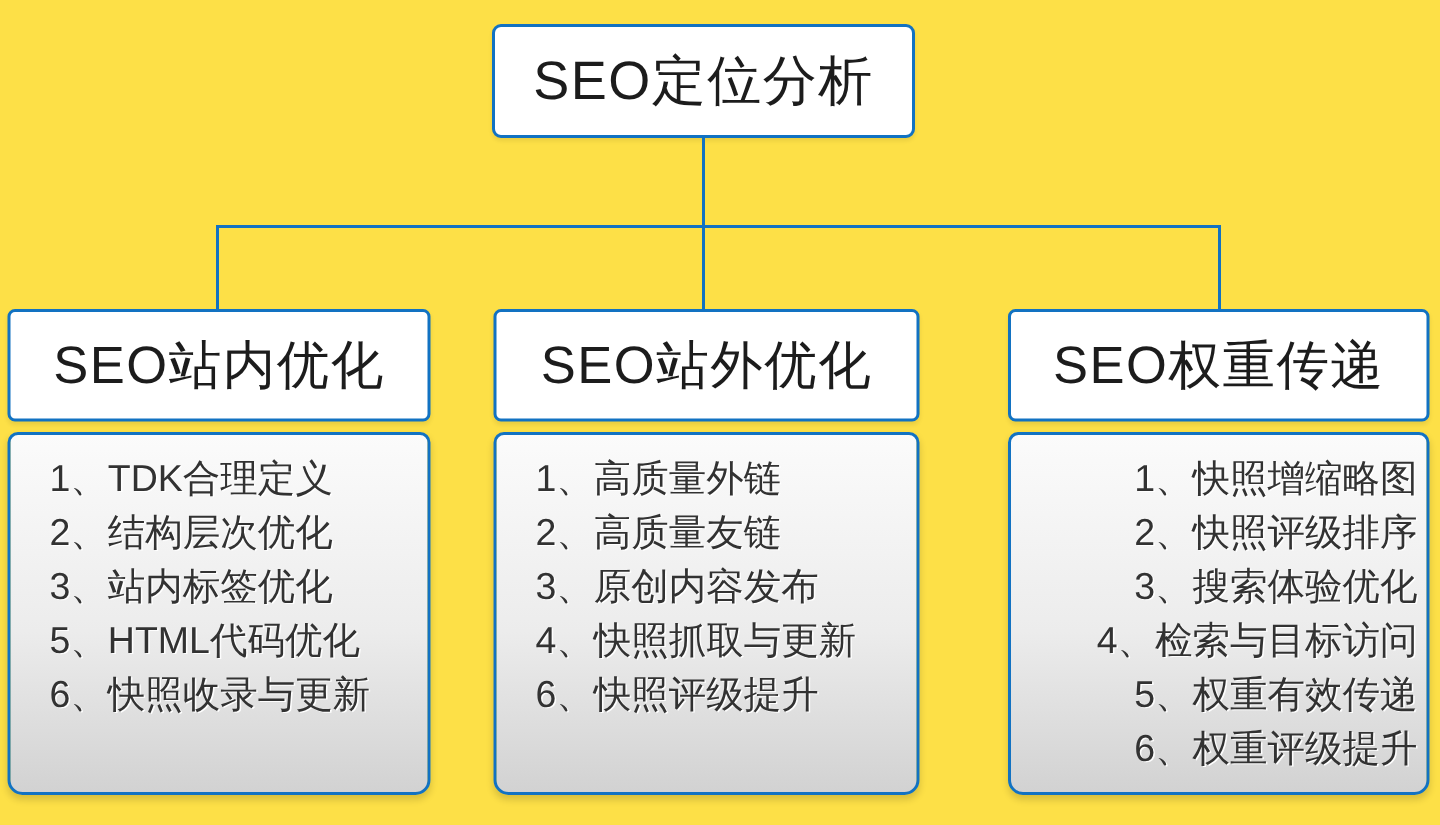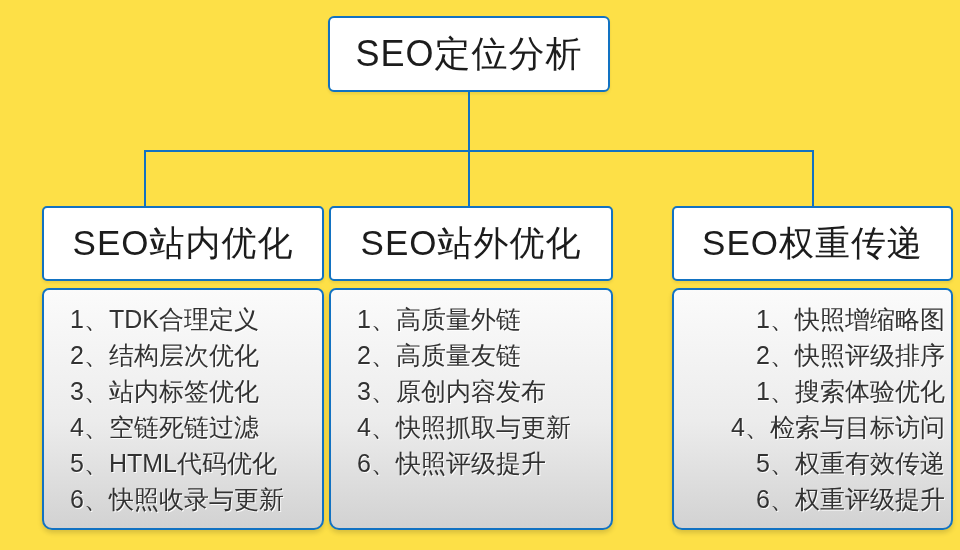--- a/index.html
+++ b/index.html
@@ -27,21 +27,21 @@
     border:2px solid #1272c2;border-radius:7px 7px 10px 10px;
     background:linear-gradient(180deg,#fbfbfb 0%,#ececec 55%,#d2d2d2 100%);
     box-shadow:0 3px 5px rgba(0,0,0,0.15);
     padding:11px 6px 16px 26px;
   }
   .list-item{
     height:36px;line-height:36px;font-size:25px;color:#323232;
     text-shadow:1px 1px 0 rgba(255,255,255,0.95);
     white-space:nowrap;
   }
-  .col1{left:5px;width:282px;margin-left:37px;}
+  .col1{left:5px;width:282px;}
   .col2{left:329px;width:284px;}
   .col3{left:672px;width:281px;text-align:right;}
   .line{position:absolute;background:#1272c2;}
   .stem{left:468px;top:92px;width:2px;height:60px;}
   .hbar{left:144px;top:150px;width:670px;height:2px;}
   .drop-l{left:144px;top:150px;width:2px;height:56px;}
   .drop-m{left:468px;top:150px;width:2px;height:56px;}
   .drop-r{left:812px;top:150px;width:2px;height:56px;}
 </style>
 </head>
@@ -59,21 +59,20 @@
   <div class="line drop-m"></div>
   <div class="line drop-r"></div>
 
   <div class="node branch-header col1">
     <span>SEO站内优化</span>
   </div>
   <div class="branch-list col1">
     <div class="list-item">1、TDK合理定义</div>
     <div class="list-item">2、结构层次优化</div>
     <div class="list-item">3、站内标签优化</div>
-    <div class="list-item">4、空链死链过滤</div>
     <div class="list-item">5、HTML代码优化</div>
     <div class="list-item">6、快照收录与更新</div>
   </div>
 
   <div class="node branch-header col2">
     <span>SEO站外优化</span>
   </div>
   <div class="branch-list col2">
     <div class="list-item">1、高质量外链</div>
     <div class="list-item">2、高质量友链</div>
@@ -81,19 +80,19 @@
     <div class="list-item">4、快照抓取与更新</div>
     <div class="list-item">6、快照评级提升</div>
   </div>
 
   <div class="node branch-header col3">
     <span>SEO权重传递</span>
   </div>
   <div class="branch-list col3">
     <div class="list-item">1、快照增缩略图</div>
     <div class="list-item">2、快照评级排序</div>
-    <div class="list-item">1、搜索体验优化</div>
+    <div class="list-item">3、搜索体验优化</div>
     <div class="list-item">4、检索与目标访问</div>
     <div class="list-item">5、权重有效传递</div>
     <div class="list-item">6、权重评级提升</div>
   </div>
 
 </div>
 
 </body></html>

